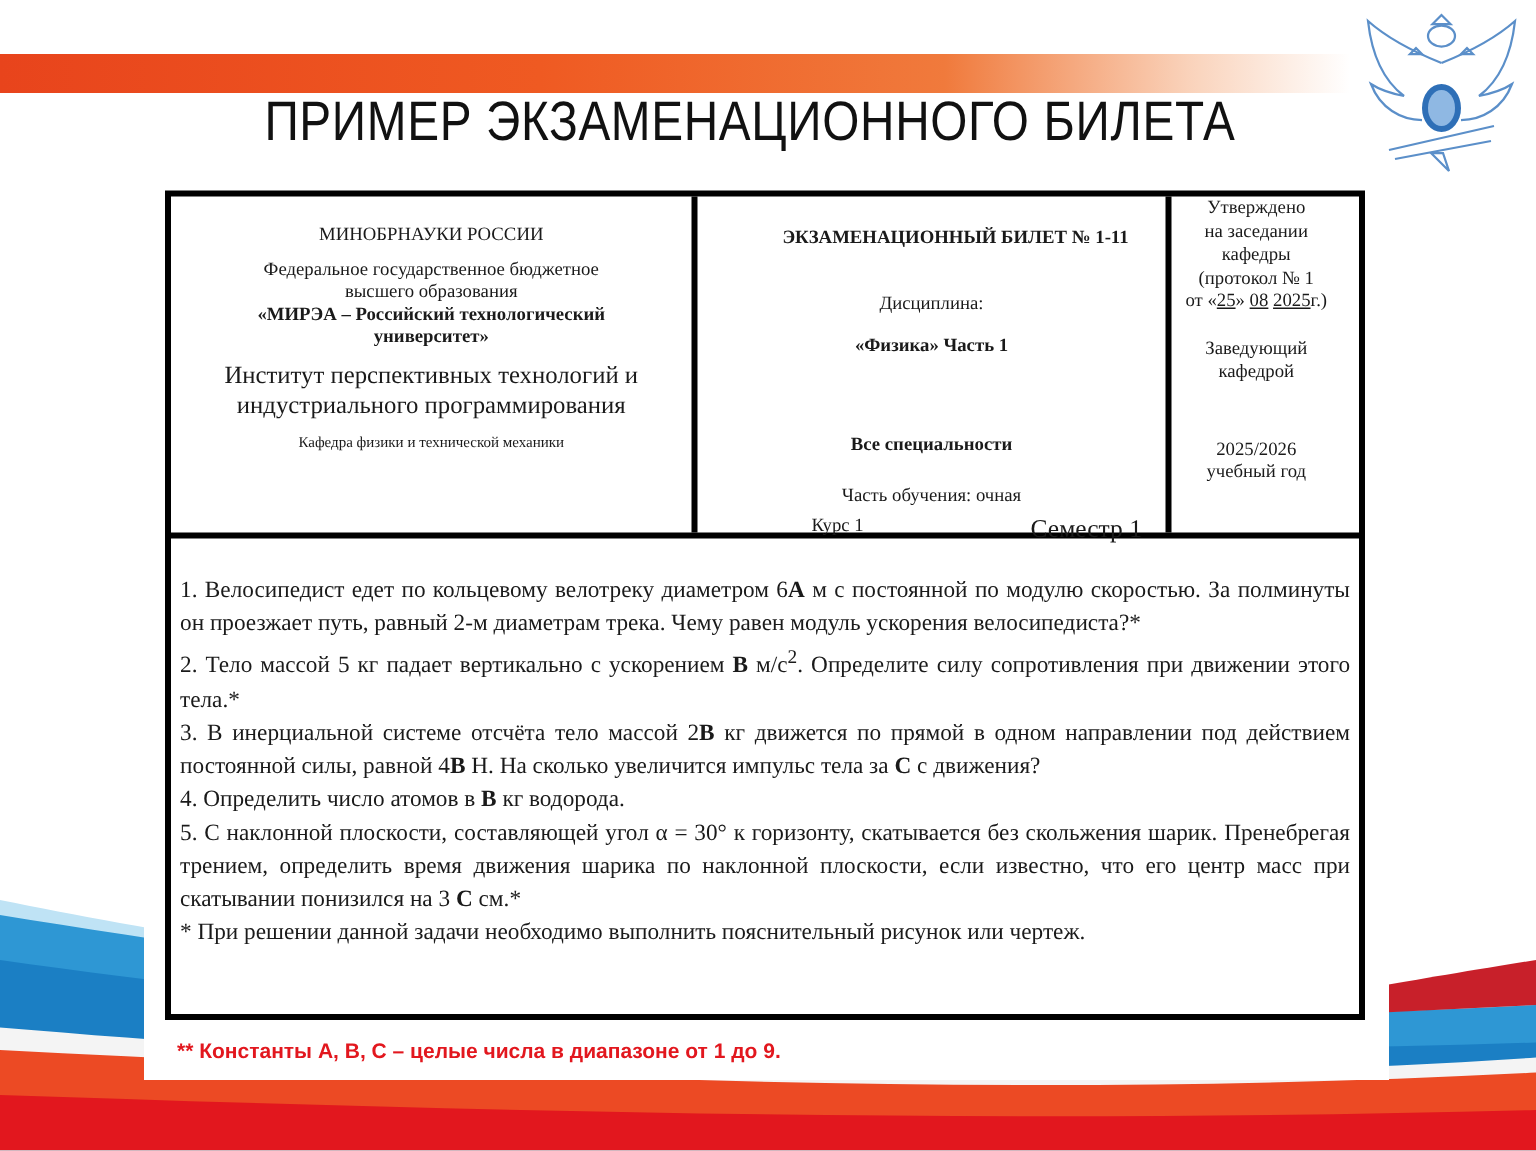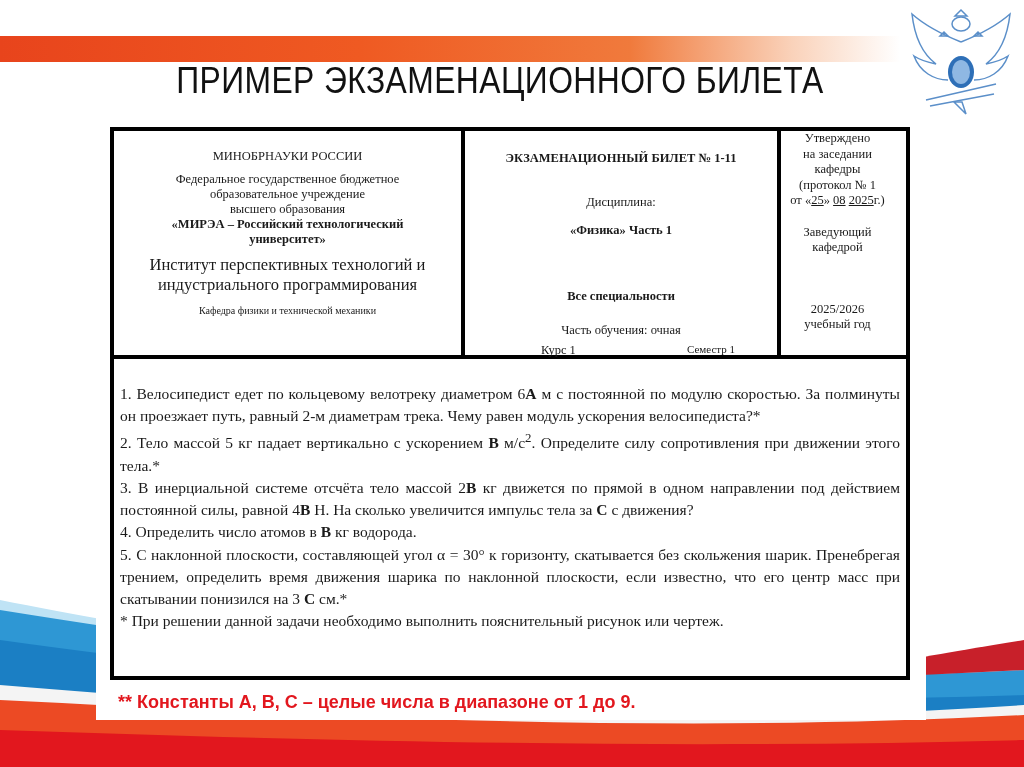--- a/index.html
+++ b/index.html
@@ -33,37 +33,37 @@
       border-bottom: 4px solid #000; box-sizing: border-box;
     }
     .cell { position: absolute; top: 0; height: 224px; box-sizing: border-box; text-align: center; }
     .cell-left { left: 0; width: 351px; border-right: 4px solid #000; padding-top: 18px; }
     .cell-mid { left: 351px; width: 316px; border-right: 4px solid #000; }
     .cell-right { left: 667px; width: 113px; padding-top: 0; }
     .t-small { font-size: 12.5px; line-height: 15px; }
     .t-bold { font-weight: bold; }
     .t-large { font-size: 16.5px; line-height: 20px; }
     .gap8 { margin-top: 8px; }
-    .mid-title { position: absolute; left: 0; width: 100%; top: 20px; font-size: 12.5px; font-weight: bold; }
+    .mid-title { position: absolute; left: 0; width: 100%; top: 20px; font-size: 12.5px; font-weight: bold; padding-left: 16px; }
     .mid-disc { position: absolute; left: 0; width: 100%; top: 64px; font-size: 12.5px; }
     .mid-course { position: absolute; left: 0; width: 100%; top: 92px; font-size: 12.5px; font-weight: bold; }
     .mid-spec { position: absolute; left: 0; width: 100%; top: 158px; font-size: 12.5px; font-weight: bold; }
     .mid-form { position: absolute; left: 0; width: 100%; top: 192px; font-size: 12.5px; }
     .mid-kurs { position: absolute; left: 76px; top: 212px; font-size: 12.5px; }
-    .mid-sem { position: absolute; left: 222px; top: 212px; font-size: 11px; }
+    .mid-sem { position: absolute; left: 222px; top: 212px; font-size: 17px; }
     .right-block { font-size: 12.5px; line-height: 15.5px; }
     .u { text-decoration: underline; }
     .tasks {
       position: absolute; left: 6px; top: 252px; width: 780px;
       font-size: 15.5px; line-height: 22.2px; text-align: justify; color: #1a1a1a;
     }
     .tasks p { margin: 0; }
     .note {
       position: absolute; left: 118px; top: 692px;
-      font-family: "Liberation Sans", sans-serif; font-weight: bold; font-size: 18px; color: #e2171e;
+      font-family: "Liberation Sans", sans-serif; font-weight: bold; font-size: 14px; color: #e2171e;
     }
   </style>
 </head>
 <body>
 
 <div class="top-band"></div>
 
 <svg class="bottom-waves" viewBox="0 0 1024 167" preserveAspectRatio="none">
   <path d="M0 0 C200 40 500 90 1024 60 L1024 167 L0 167 Z" fill="#bfe3f5"></path>
   <path d="M0 10 C250 50 550 95 1024 70 L1024 167 L0 167 Z" fill="#2e97d4"></path>
@@ -90,21 +90,20 @@
   </g>
   <ellipse cx="55" cy="70" rx="13" ry="16" fill="#2e6fb7"></ellipse>
   <ellipse cx="55" cy="70" rx="9" ry="12" fill="#8fb8e3"></ellipse>
 </svg>
 
 <div class="ticket">
   <div class="header-row">
     <div class="cell cell-left">
       <div class="t-small">МИНОБРНАУКИ РОССИИ</div>
       <div class="t-small gap8">Федеральное государственное бюджетное</div>
-      <div class="t-small">образовательное учреждение</div>
       <div class="t-small">высшего образования</div>
       <div class="t-small t-bold">«МИРЭА – Российский технологический</div>
       <div class="t-small t-bold">университет»</div>
       <div class="t-large gap8">Институт перспективных технологий и</div>
       <div class="t-large">индустриального программирования</div>
       <div class="t-small gap8" style="font-size:10px">Кафедра физики и технической механики</div>
     </div>
     <div class="cell cell-mid">
       <div class="mid-title">ЭКЗАМЕНАЦИОННЫЙ БИЛЕТ № 1-11</div>
       <div class="mid-disc">Дисциплина:</div>
@@ -115,21 +114,21 @@
       <div class="mid-sem">Семестр 1</div>
     </div>
     <div class="cell cell-right right-block">
       <div>Утверждено</div>
       <div>на заседании</div>
       <div>кафедры</div>
       <div>(протокол № 1</div>
       <div><span>от «</span><span class="u">25</span><span>» </span><span class="u">08</span><span> </span><span class="u">2025</span><span>г.)</span></div>
       <div style="margin-top:16px">Заведующий</div>
       <div>кафедрой</div>
-      <div style="margin-top:46px">2025/2026</div>
+      <div style="margin-top:36px">2025/2026</div>
       <div>учебный год</div>
     </div>
   </div>
 
   <div class="tasks">
     <p><span>1. Велосипедист едет по кольцевому велотреку диаметром  6</span><b>А</b><span> м с постоянной по модулю скоростью. За полминуты он проезжает путь, равный 2-м диаметрам трека. Чему равен модуль ускорения велосипедиста?*</span></p>
     <p><span>2. Тело массой 5 кг падает вертикально с ускорением </span><b>В</b><span> м/с</span><sup>2</sup><span>. Определите силу сопротивления при движении этого тела.*</span></p>
     <p><span>3. В инерциальной системе отсчёта тело массой 2</span><b>В</b><span> кг движется по прямой в одном направлении под действием постоянной силы, равной 4</span><b>В</b><span> Н. На сколько увеличится импульс тела за </span><b>С</b><span> с движения?</span></p>
     <p><span>4. Определить число атомов в </span><b>В</b><span> кг водорода.</span></p>
     <p><span>5. С наклонной плоскости, составляющей угол α = 30° к горизонту, скатывается без скольжения шарик. Пренебрегая трением, определить время движения шарика по наклонной плоскости, если известно, что его центр масс при скатывании понизился на 3 </span><b>С</b><span> см.*</span></p>

